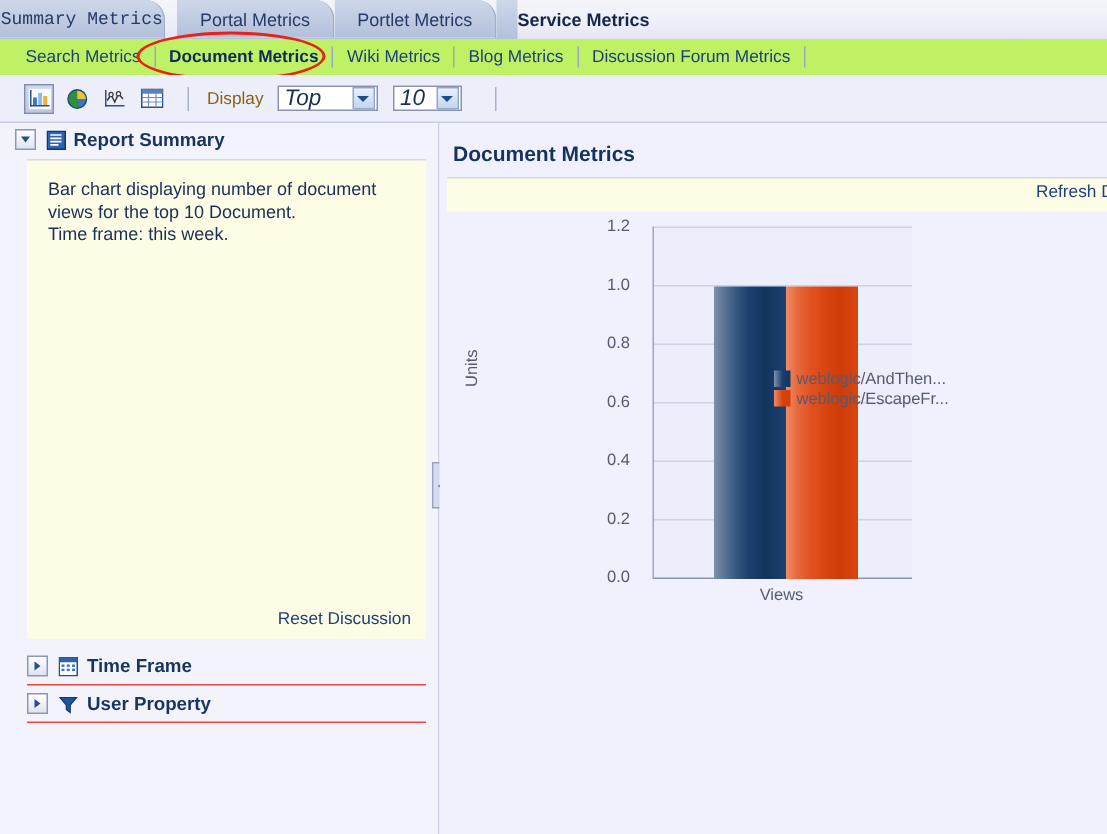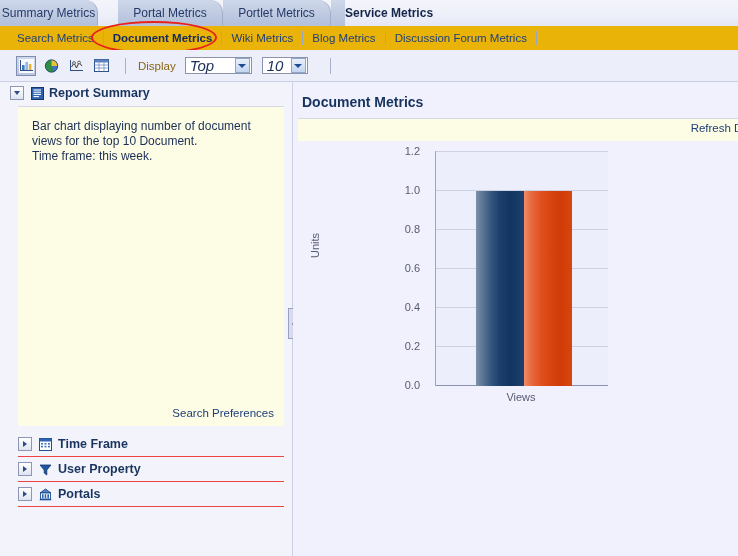--- a/index.html
+++ b/index.html
@@ -41,21 +41,21 @@
   }
   .ttab-notch{
     position:absolute;top:0;height:26px;width:14px;
     background:linear-gradient(to bottom,#cfd8ea 0%,#c3cee4 40%,#b3c0da 100%);
     border-bottom:1px solid #b9c0dd;
   }
 
   
   .subtabs{
     position:absolute;left:0;top:26px;width:738px;height:24px;
-    background:#eab308;
+    background:#bef264;
     border-bottom:1px solid #3b82f6;
     display:flex;align-items:center;
   }
   .stab{
     font-size:11.5px;color:#1d3f7a;
     padding:0 9px;white-space:nowrap;cursor:default;
     line-height:24px;
   }
   .stab.sel{font-weight:bold;color:#102a5c;}
   .sdiv{width:1px;height:14px;background:#9aa6c8;}
@@ -221,21 +221,21 @@
   .lrow{display:flex;align-items:center;height:13px;}
   .swatch{width:11px;height:11px;margin-right:4px;}
   .sw-blue{background:linear-gradient(to right,#7e91ab,#1b3f6c,#12355f);}
   .sw-red{background:linear-gradient(to right,#f08c66,#d8440f,#cf3c08);}
   .ltext{font-size:11px;color:#565b72;white-space:nowrap;}
 </style>
 </head>
 <body>
 
 <div class="toptabs">
-  <div class="ttab inactive" style="left:0;width:98px;">
+  <div class="ttab inactive" style="left:0;width:110px;font-family:Liberation Mono, monospace;">
     <span>Summary Metrics</span>
   </div>
   <div class="ttab inactive" style="left:118px;width:105px;">
     <span>Portal Metrics</span>
   </div>
   <div class="ttab inactive" style="left:223px;width:108px;">
     <span>Portlet Metrics</span>
   </div>
   <div class="ttab-notch" style="left:331px;"></div>
   <div class="ttab active" style="left:345px;width:110px;justify-content:flex-start;">
@@ -340,21 +340,21 @@
           <line x1="2.5" y1="9.6" x2="8" y2="9.6"></line>
         </g>
       </svg>
     </span>
     <span class="sec-title">Report Summary</span>
   </div>
 
   <div class="summary-box">
     <div class="summary-text">Bar chart displaying number of document views for the top 10 Document.
 Time frame: this week.</div>
-    <div class="reset-link">Search Preferences</div>
+    <div class="reset-link">Reset Discussion</div>
   </div>
 
   <div class="accordion">
 
     <div class="acc-row">
       <span class="twisty">
           <span class="tw-right"></span>
         </span>
       <span class="sec-icon">
         <svg width="13" height="13" viewBox="0 0 13 13">
@@ -378,38 +378,20 @@
           <span class="tw-right"></span>
         </span>
       <span class="sec-icon">
         <svg width="13" height="13" viewBox="0 0 13 13">
           <path d="M1 2 L12 2 L7.8 7 L7.8 12 L5.2 10 L5.2 7 Z" fill="#1f55a0" stroke="#14366b" stroke-width="0.8"></path>
         </svg>
       </span>
       <span class="acc-label">User Property</span>
     </div>
 
-    <div class="acc-row">
-      <span class="twisty">
-          <span class="tw-right"></span>
-        </span>
-      <span class="sec-icon">
-        <svg width="13" height="13" viewBox="0 0 13 13">
-          <path d="M6.5 1 L12 5 L1 5 Z" fill="#4c84c8" stroke="#14366b" stroke-width="0.8"></path>
-          <rect x="1.5" y="5" width="10" height="6" fill="#ffffff" stroke="#1d4f96" stroke-width="0.9"></rect>
-          <g fill="#2f63b0">
-            <rect x="3" y="6.2" width="1.6" height="4"></rect>
-            <rect x="5.7" y="6.2" width="1.6" height="4"></rect>
-            <rect x="8.4" y="6.2" width="1.6" height="4"></rect>
-          </g>
-          <rect x="0.8" y="11" width="11.4" height="1.3" fill="#1d4f96"></rect>
-        </svg>
-      </span>
-      <span class="acc-label">Portals</span>
-    </div>
 
 
   </div>
 </div>
 
 <div class="handle">
   <span class="tri"></span>
 </div>
 
 <div class="rightpanel">
@@ -439,15 +421,25 @@
       <div class="gridline" style="top:117px;"></div>
       <div class="gridline" style="top:156px;"></div>
       <div class="gridline" style="top:195px;"></div>
       <div class="axisline"></div>
       <div class="bar bar-blue" style="height:195px;"></div>
       <div class="bar bar-red" style="height:195px;"></div>
     </div>
 
     <div class="xlabel">Views</div>
 
+    <div class="legend">
+      <div class="lrow">
+        <span class="swatch sw-blue"></span>
+        <span class="ltext">weblogic/AndThen...</span>
+      </div>
+      <div class="lrow">
+        <span class="swatch sw-red"></span>
+        <span class="ltext">weblogic/EscapeFr...</span>
+      </div>
+    </div>
 
   </div>
 </div>
 
 </body></html>

